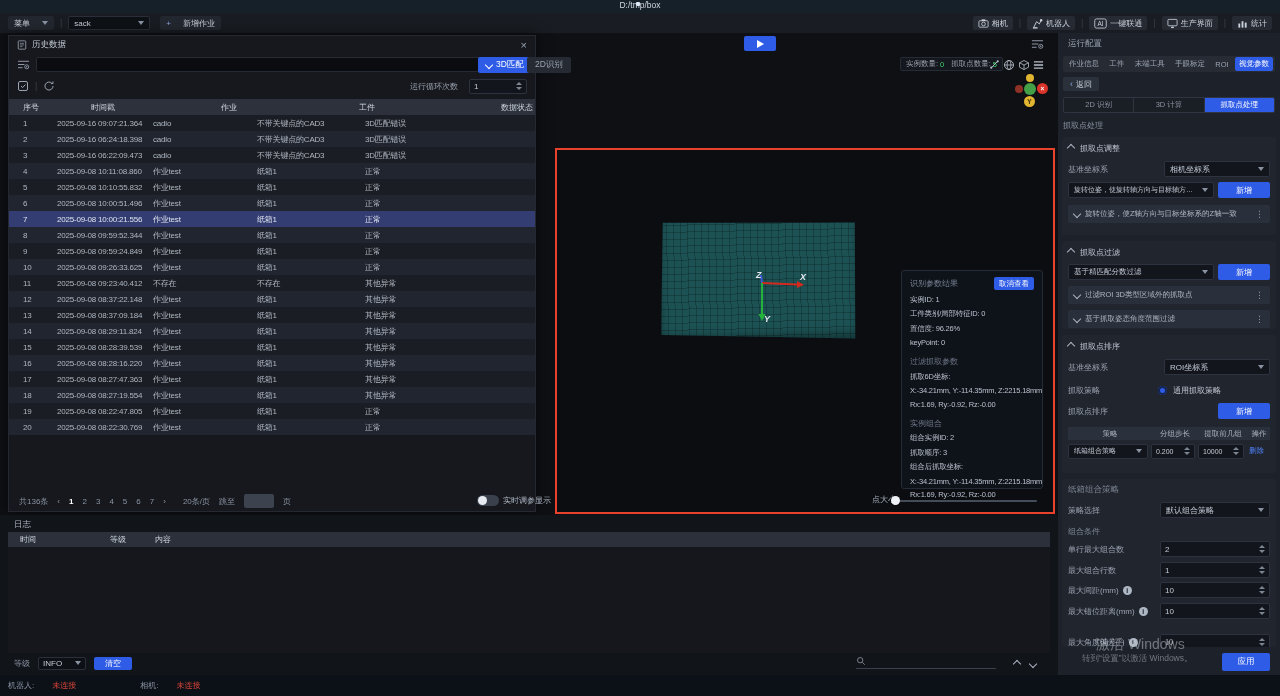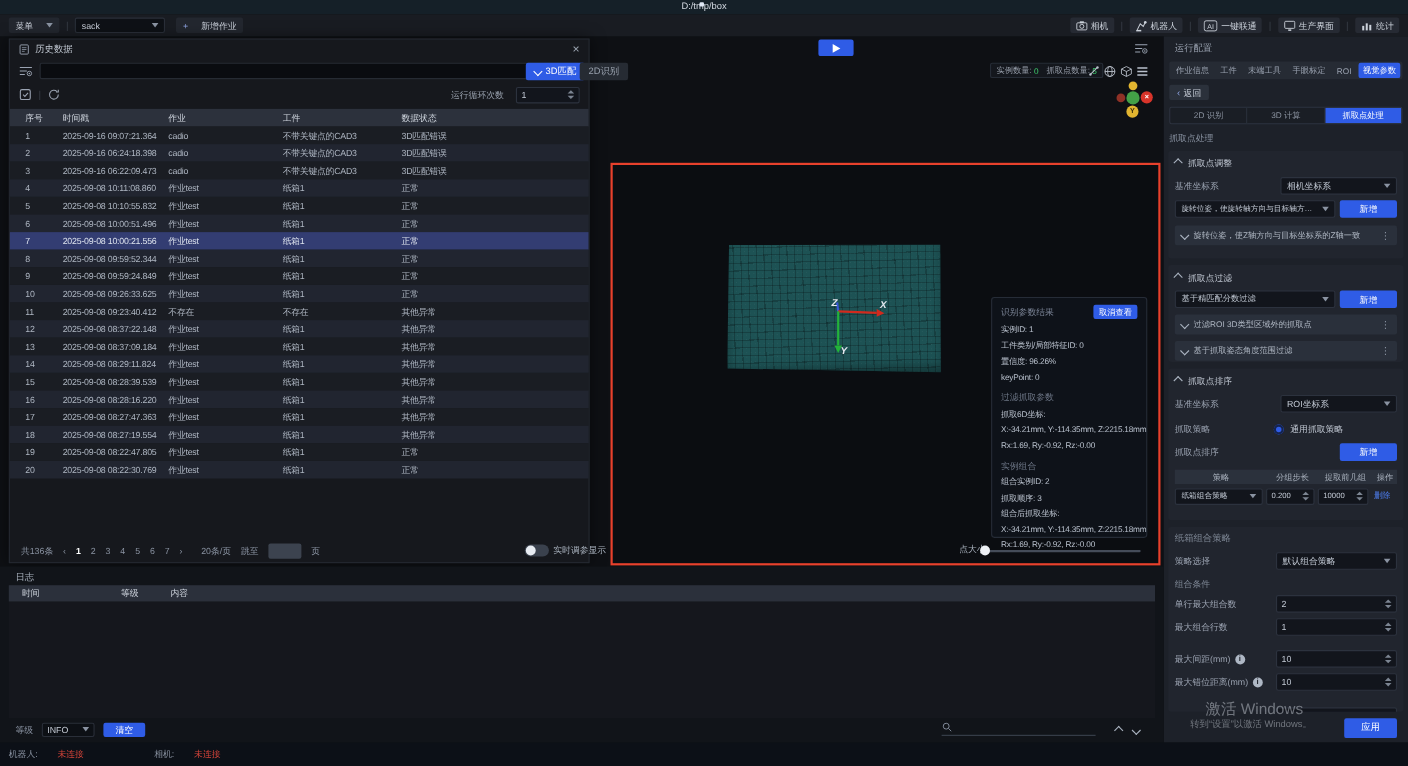--- a/index.html
+++ b/index.html
@@ -43,21 +43,21 @@
   .hp-title{font-size:8.5px;color:#c3cad4;}
   .hp-close{margin-left:auto;color:#9aa3af;font-size:11px;cursor:default;}
   .hp-search{display:flex;align-items:center;gap:6px;padding:2px 8px 0 8px;height:18px;}
   .hp-input{flex:1;height:15px;background:#0a0c10;border:1px solid #262b33;border-radius:2px;display:flex;align-items:center;padding:0 5px;box-sizing:border-box;}
   .hp-input input{flex:1;background:transparent;border:none;outline:none;color:#c6ccd6;font-size:8px;}
   .hp-tools{display:flex;align-items:center;padding:4px 8px 0 8px;height:18px;gap:6px;}
   .hp-cycles{margin-left:auto;display:flex;align-items:center;gap:11px;}
   .hp-cycles .lab{font-size:8px;color:#98a0ad;}
   .htable{margin-top:4px;}
   .hhead,.hrow{display:grid;grid-template-columns:40px 96px 104px 108px 1fr;height:16px;align-items:center;}
-  .hhead{background:#2c313c;color:#cfd5de;font-size:8px;}
+  .hhead{background:#2c313c;color:#cfd5de;font-size:8px;gap:34px;}
   .hhead div,.hrow div{padding-left:8px;white-space:nowrap;overflow:hidden;}
   .hhead div:first-child,.hrow div:first-child{padding-left:14px;}
   .hrow{font-size:8px;color:#aeb6c2;letter-spacing:-0.2px;background:#1a1d23;}
   .hrow.even{background:#212530;}
   .hrow.selected{background:#333d72;color:#dde3ee;}
   .hp-pager{position:absolute;left:0;bottom:0;width:100%;height:20px;display:flex;align-items:center;gap:9px;padding:0 10px;box-sizing:border-box;font-size:8px;color:#8a93a2;}
   .hp-pager .pg{cursor:default;}
   .hp-pager .pg.active{color:#fff;font-weight:bold;}
   .hp-jump{width:26px;height:12px;background:#3c434f;border-radius:2px;border:none;outline:none;color:#dfe3ea;font-size:8px;text-align:center;}
   
@@ -700,21 +700,21 @@
               <span class="lbl">最大组合行数</span>
             </span>
             <div class="numbox" style="width: 110px;">
               <span>1</span>
               <span class="spin">
                 <i class="up"></i>
                 <i class="dn"></i>
               </span>
             </div>
           </div>
-          <div class="form-row" style="margin-top: 13px;">
+          <div class="form-row" style="margin-top: 4px;">
             <span style="display: inline-flex; align-items: center;">
               <span class="lbl">最大间距(mm)</span>
               <span class="info">i</span>
             </span>
             <div class="numbox" style="width: 110px;">
               <span>10</span>
               <span class="spin">
                 <i class="up"></i>
                 <i class="dn"></i>
               </span>

